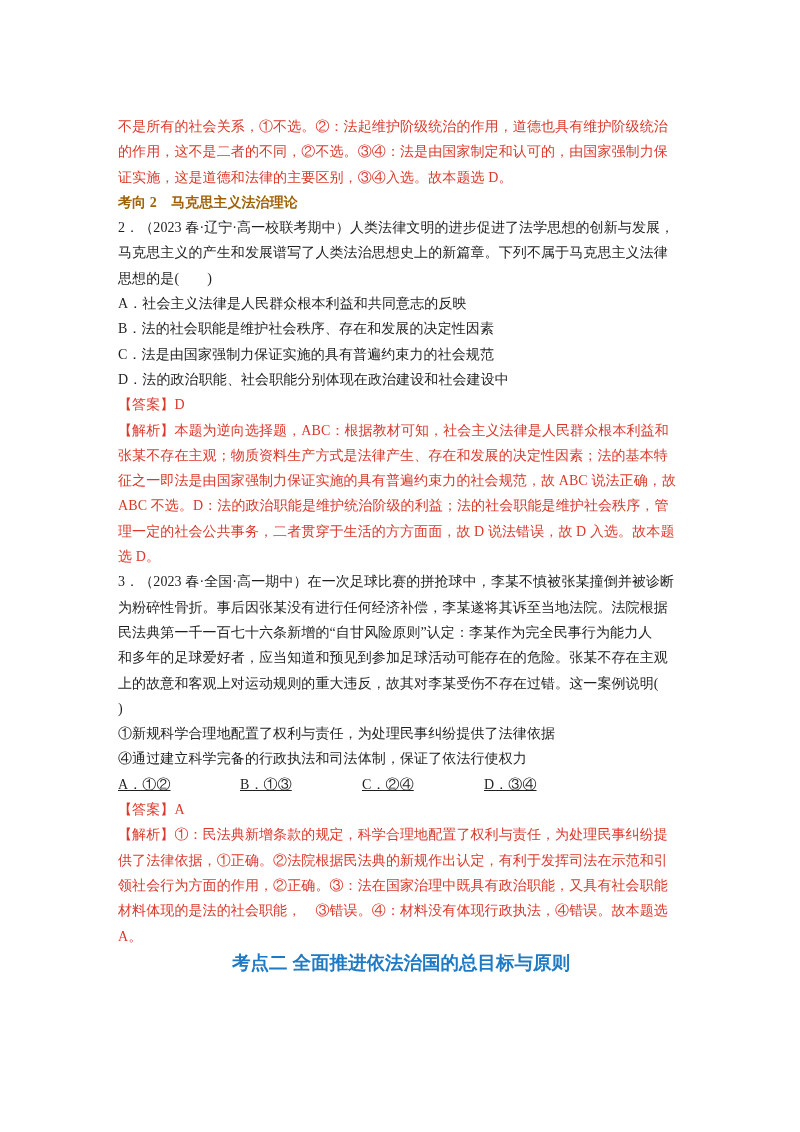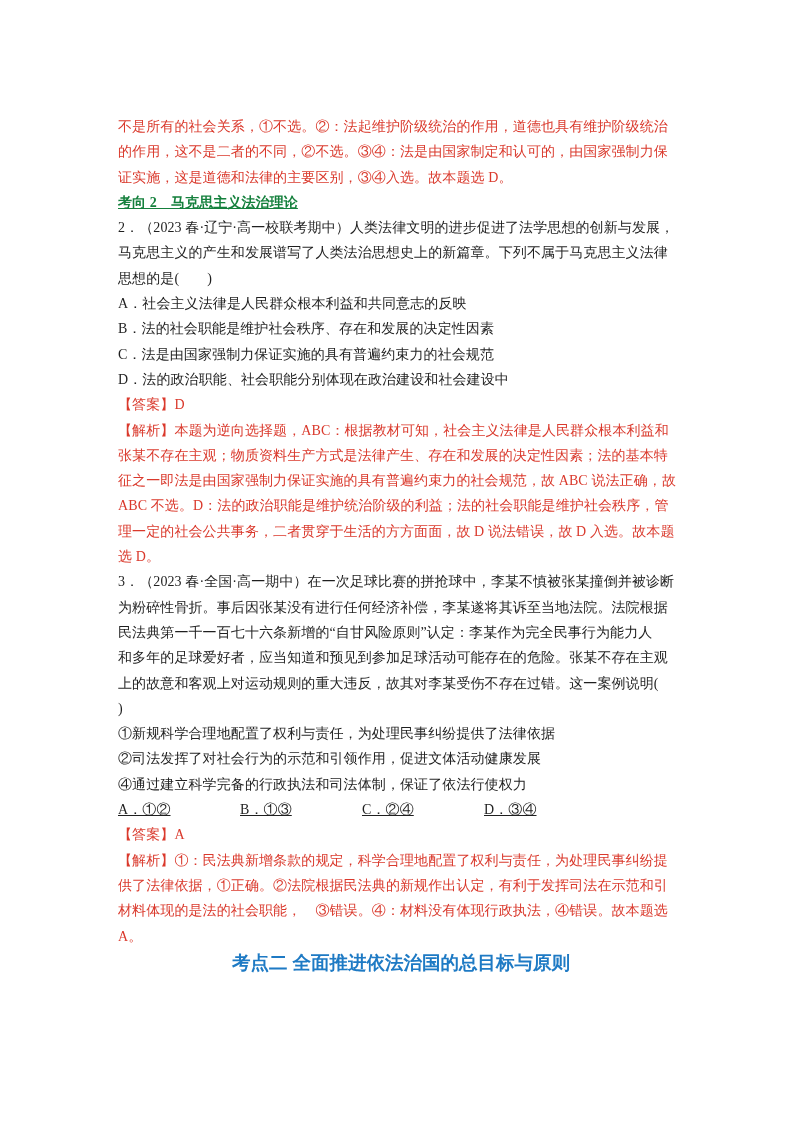--- a/index.html
+++ b/index.html
@@ -24,21 +24,21 @@
   }
   .line {
     height: 25.3px;
     line-height: 25.3px;
     font-size: 14px;
     letter-spacing: 0.1px;
     white-space: nowrap;
     color: #1f1f1f;
   }
   .line.red { color: #da392c; }
-  .line.bold { font-weight: bold; color: #15803d; text-decoration: underline; }
+  .line.bold { font-weight: bold; color: #a16207; }
   .line.options { display: flex; }
   .opt {
     display: inline-block;
     width: 122px;
     flex: 0 0 auto;
     text-decoration: underline;
   }
   .opt:last-child { width: auto; }
   .big-heading {
     width: 100%;
@@ -76,29 +76,29 @@
         <div class="line red">ABC 不选。D：法的政治职能是维护统治阶级的利益；法的社会职能是维护社会秩序，管</div>
         <div class="line red">理一定的社会公共事务，二者贯穿于生活的方方面面，故 D 说法错误，故 D 入选。故本题</div>
         <div class="line red">选 D。</div>
         <div class="line black">3．（2023 春·全国·高一期中）在一次足球比赛的拼抢球中，李某不慎被张某撞倒并被诊断</div>
         <div class="line black">为粉碎性骨折。事后因张某没有进行任何经济补偿，李某遂将其诉至当地法院。法院根据</div>
         <div class="line black">民法典第一千一百七十六条新增的“自甘风险原则”认定：李某作为完全民事行为能力人</div>
         <div class="line black">和多年的足球爱好者，应当知道和预见到参加足球活动可能存在的危险。张某不存在主观</div>
         <div class="line black">上的故意和客观上对运动规则的重大违反，故其对李某受伤不存在过错。这一案例说明(</div>
         <div class="line black">)</div>
         <div class="line black">①新规科学合理地配置了权利与责任，为处理民事纠纷提供了法律依据</div>
-        <div class="line black">②司法发挥了对社会行为的示范和引领作用，促进文体活动健康发展</div>
         <div class="line black">④通过建立科学完备的行政执法和司法体制，保证了依法行使权力</div>
         <div class="line options">
           <span class="opt">A．①②</span>
           <span class="opt">B．①③</span>
           <span class="opt">C．②④</span>
           <span class="opt">D．③④</span>
         </div>
         <div class="line red">【答案】A</div>
         <div class="line red">【解析】①：民法典新增条款的规定，科学合理地配置了权利与责任，为处理民事纠纷提</div>
         <div class="line red">供了法律依据，①正确。②法院根据民法典的新规作出认定，有利于发挥司法在示范和引</div>
+        <div class="line red">领社会行为方面的作用，②正确。③：法在国家治理中既具有政治职能，又具有社会职能</div>
         <div class="line red">材料体现的是法的社会职能，　③错误。④：材料没有体现行政执法，④错误。故本题选</div>
         <div class="line red">A。</div>
       </div>
     <div class="big-heading">考点二 全面推进依法治国的总目标与原则</div>
   </div>
 </div>
 
 </body></html>

